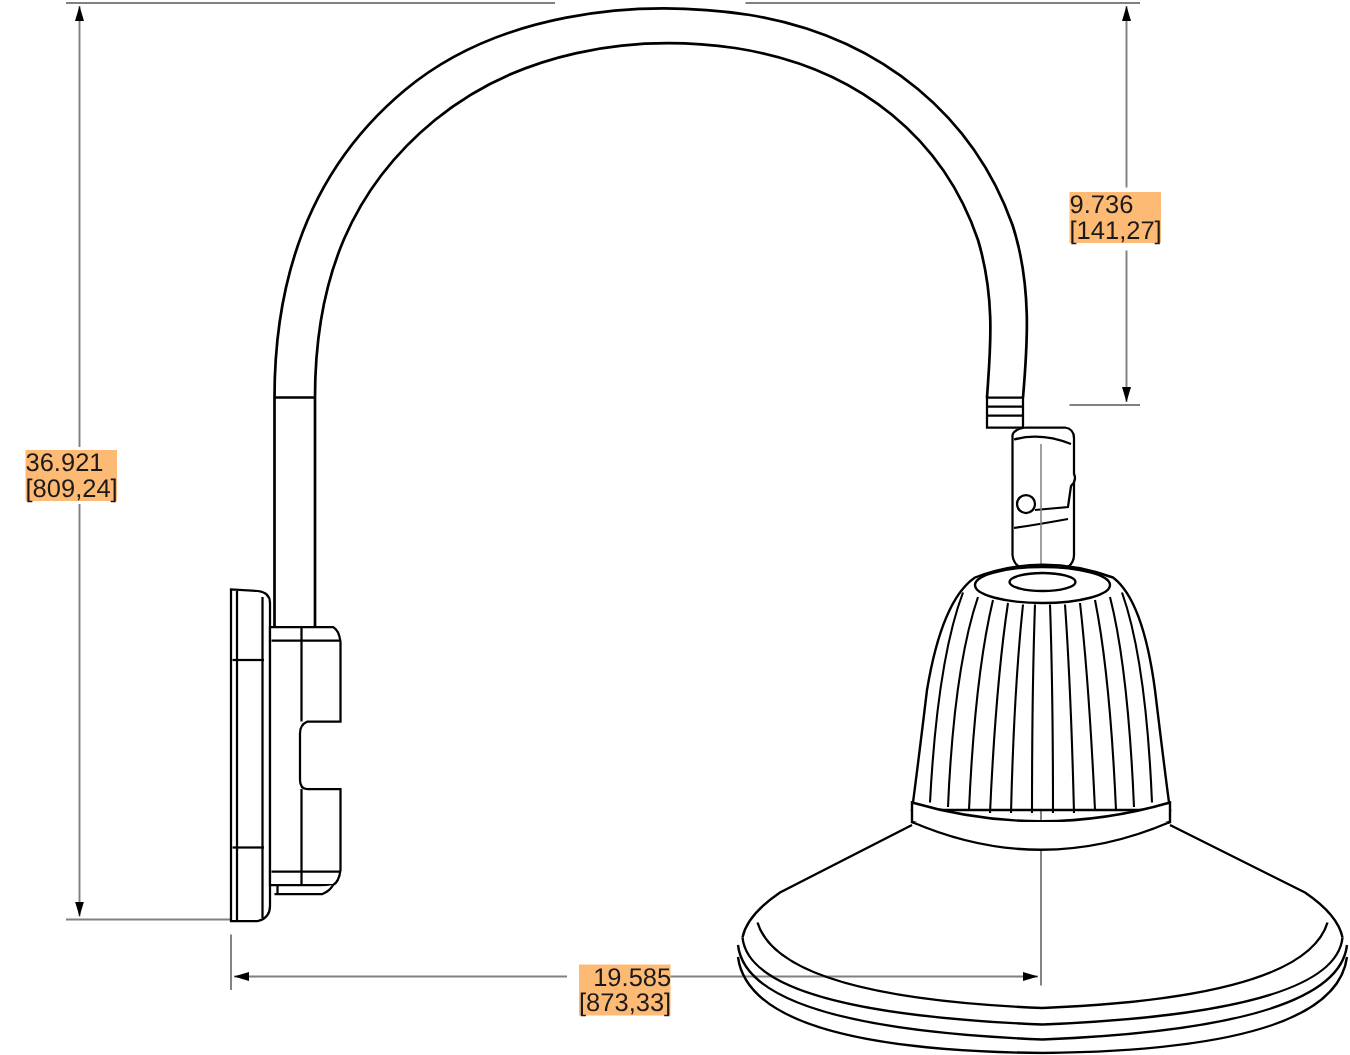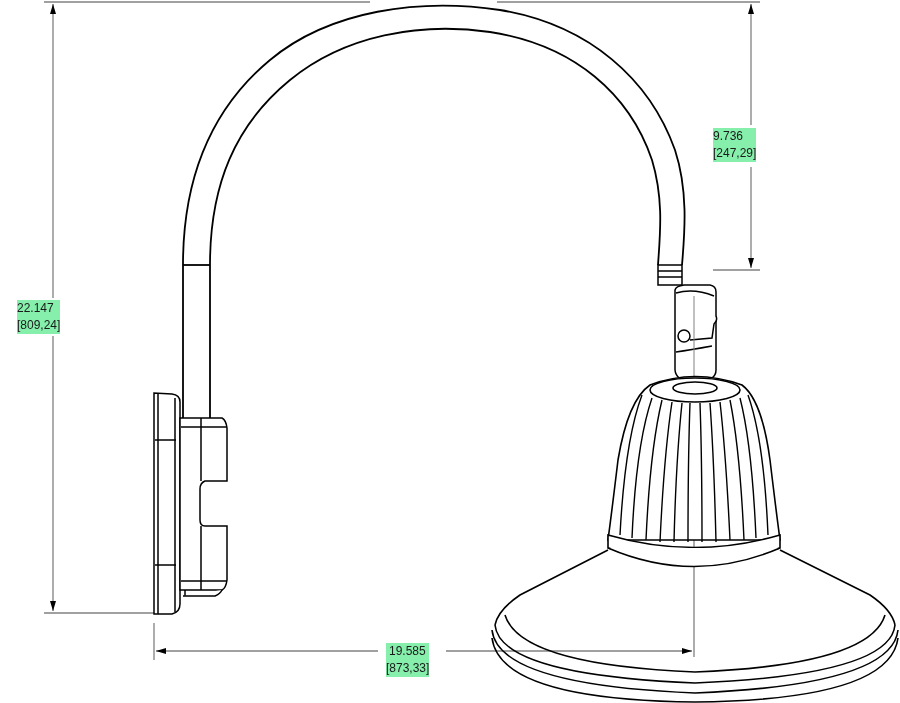--- a/index.html
+++ b/index.html
@@ -1,18 +1,18 @@
 <!DOCTYPE html>
 <html><head>
 <meta charset="utf-8">
 <style>
   html, body { margin:0; padding:0; background:#ffffff; }
   body { width:900px; height:703px; position:relative; overflow:hidden; font-family:"Liberation Sans", sans-serif; }
   svg.drawing { position:absolute; left:0; top:0; }
-  .dim-label { position:absolute; font-size:12px; line-height:17px; color:#1a1a1a; background:#86efac; white-space:nowrap; }
+  .dim-label { position:absolute; font-size:17px; line-height:17px; color:#1a1a1a; background:#fdba74; white-space:nowrap; }
   .dim-label span { display:block; }
 </style>
 </head>
 <body>
 
 <svg class="drawing" width="900" height="703" viewBox="0 0 900 703" xmlns="http://www.w3.org/2000/svg">
   <defs>
     <marker id="arr" viewBox="0 0 10 10" refX="10" refY="5" markerWidth="10" markerHeight="10" orient="auto-start-reverse" markerUnits="userSpaceOnUse">
       <path d="M0,2 L10,5 L0,8 z" fill="#000"></path>
     </marker>
@@ -98,25 +98,25 @@
     <path d="M608,550 L520,595 Q498,610 495,625"></path>
     <path d="M780,550 L870,595 Q892,610 895,625"></path>
     <path d="M505,615 Q520,665 695,672 Q870,665 885,615"></path>
     <path d="M495,625 Q500,675 695,683 Q890,675 895,625"></path>
     <path d="M492,630 Q498,685 695,693 Q892,685 898,630"></path>
     <path d="M492,638 Q500,700 695,702 Q890,700 898,638"></path>
   </g>
 </svg>
 
 <div class="dim-label" style="left:17px; top:300px;">
-  <span>22.147</span>
+  <span>36.921</span>
   <span>[809,24]</span>
 </div>
 
 <div class="dim-label" style="left:713px; top:128px;">
   <span>9.736</span>
-  <span>[247,29]</span>
+  <span>[141,27]</span>
 </div>
 
-<div class="dim-label" style="left:386px; top:643px;">
+<div class="dim-label" style="left:386px; top:643px;text-align:right;">
   <span style="padding-left:3px;">19.585</span>
   <span>[873,33]</span>
 </div>
 
 </body></html>

